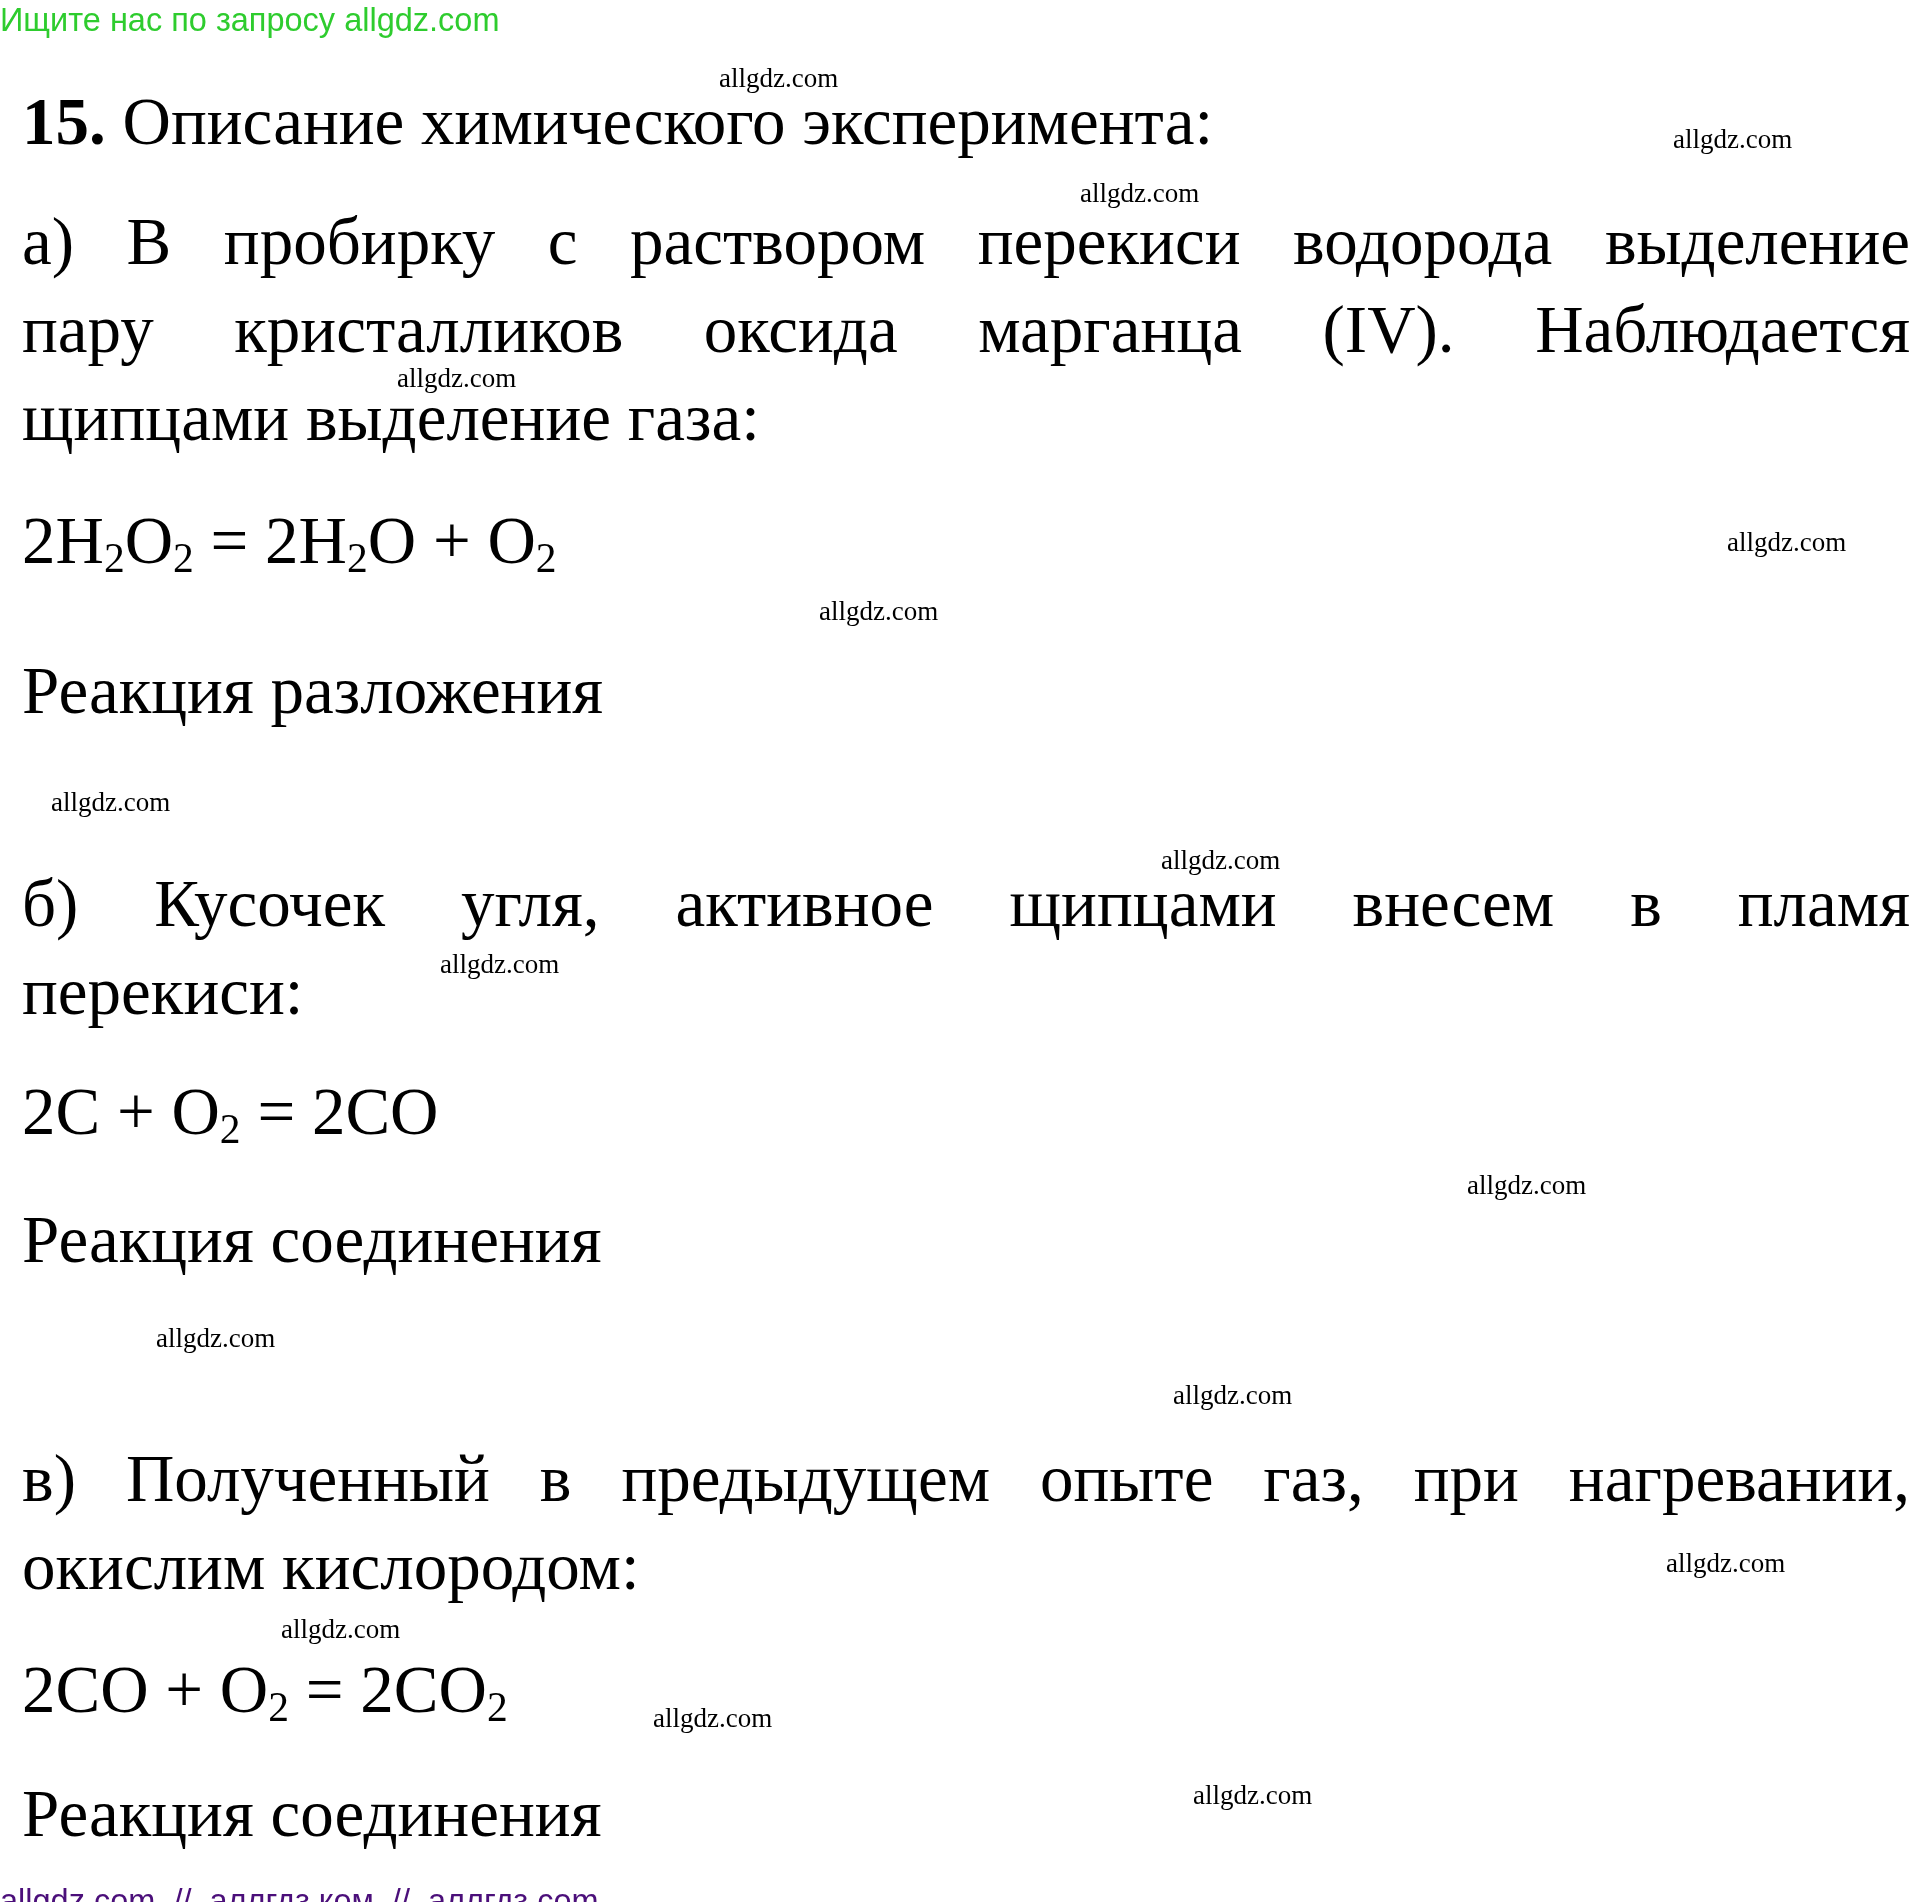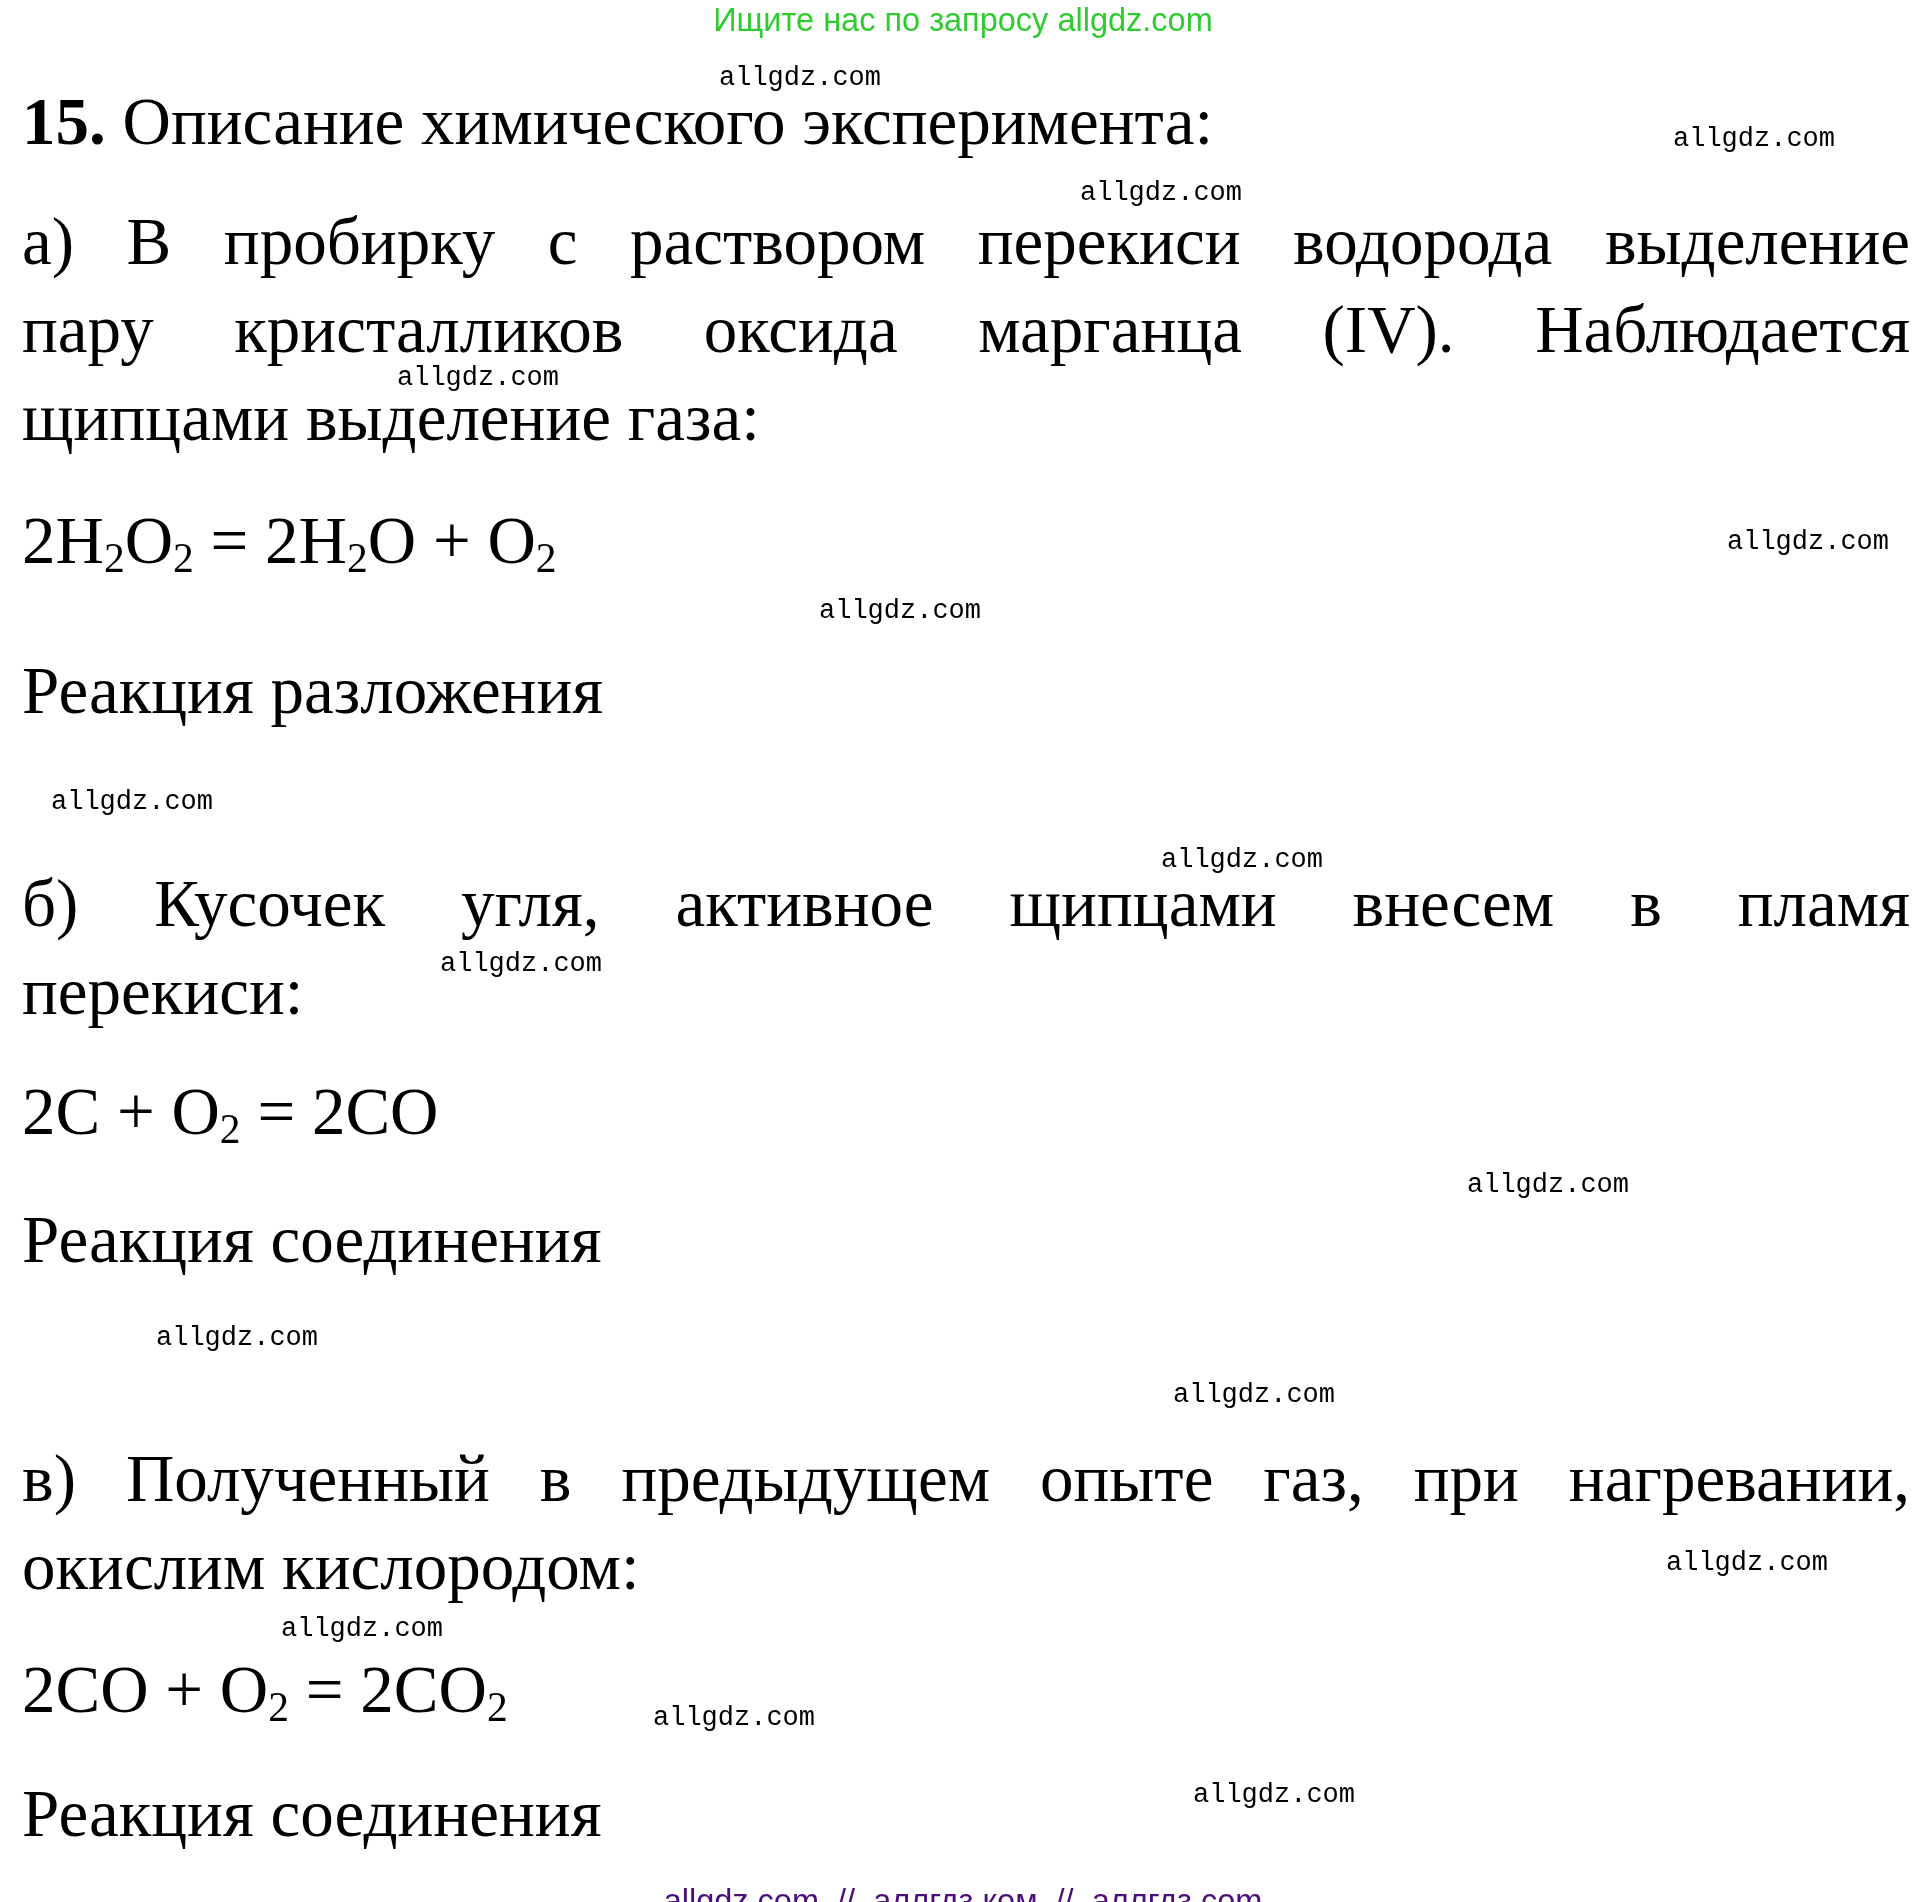--- a/index.html
+++ b/index.html
@@ -1,18 +1,18 @@
 <!DOCTYPE html>
 <html><head>
 <meta charset="utf-8">
 <style>
   html, body { margin:0; padding:0; background:#ffffff; }
   body { width:1926px; height:1902px; position:relative; overflow:hidden; }
-  .banner { position:absolute; left:0; width:1926px; text-align:center; font-family:"Liberation Sans", sans-serif; font-size:32.5px; }
-  .wm { position:absolute; font-family:Liberation Mono, monospace; font-size:27px; color:#000; white-space:nowrap; }
+  .banner { position:absolute; left:0; width:1926px; text-align:left; font-family:"Liberation Sans", sans-serif; font-size:32.5px; }
+  .wm { position:absolute; font-family:Liberation Serif, serif; font-size:27px; color:#000; white-space:nowrap; }
   .line { position:absolute; left:22px; font-family:"Liberation Serif", serif; font-size:67px; color:#000; white-space:nowrap; line-height:1; }
   .just { width:1888px; text-align:justify; text-align-last:justify; white-space:normal; }
   .heading-num { font-weight:bold; }
   sub { font-size:0.62em; vertical-align:-0.22em; line-height:0; }
 </style>
 </head>
 <body>
 
 <div class="banner" style="top:1.9px;">
   <span style="color:#2ecc2e;">Ищите нас по запросу allgdz.com</span>

